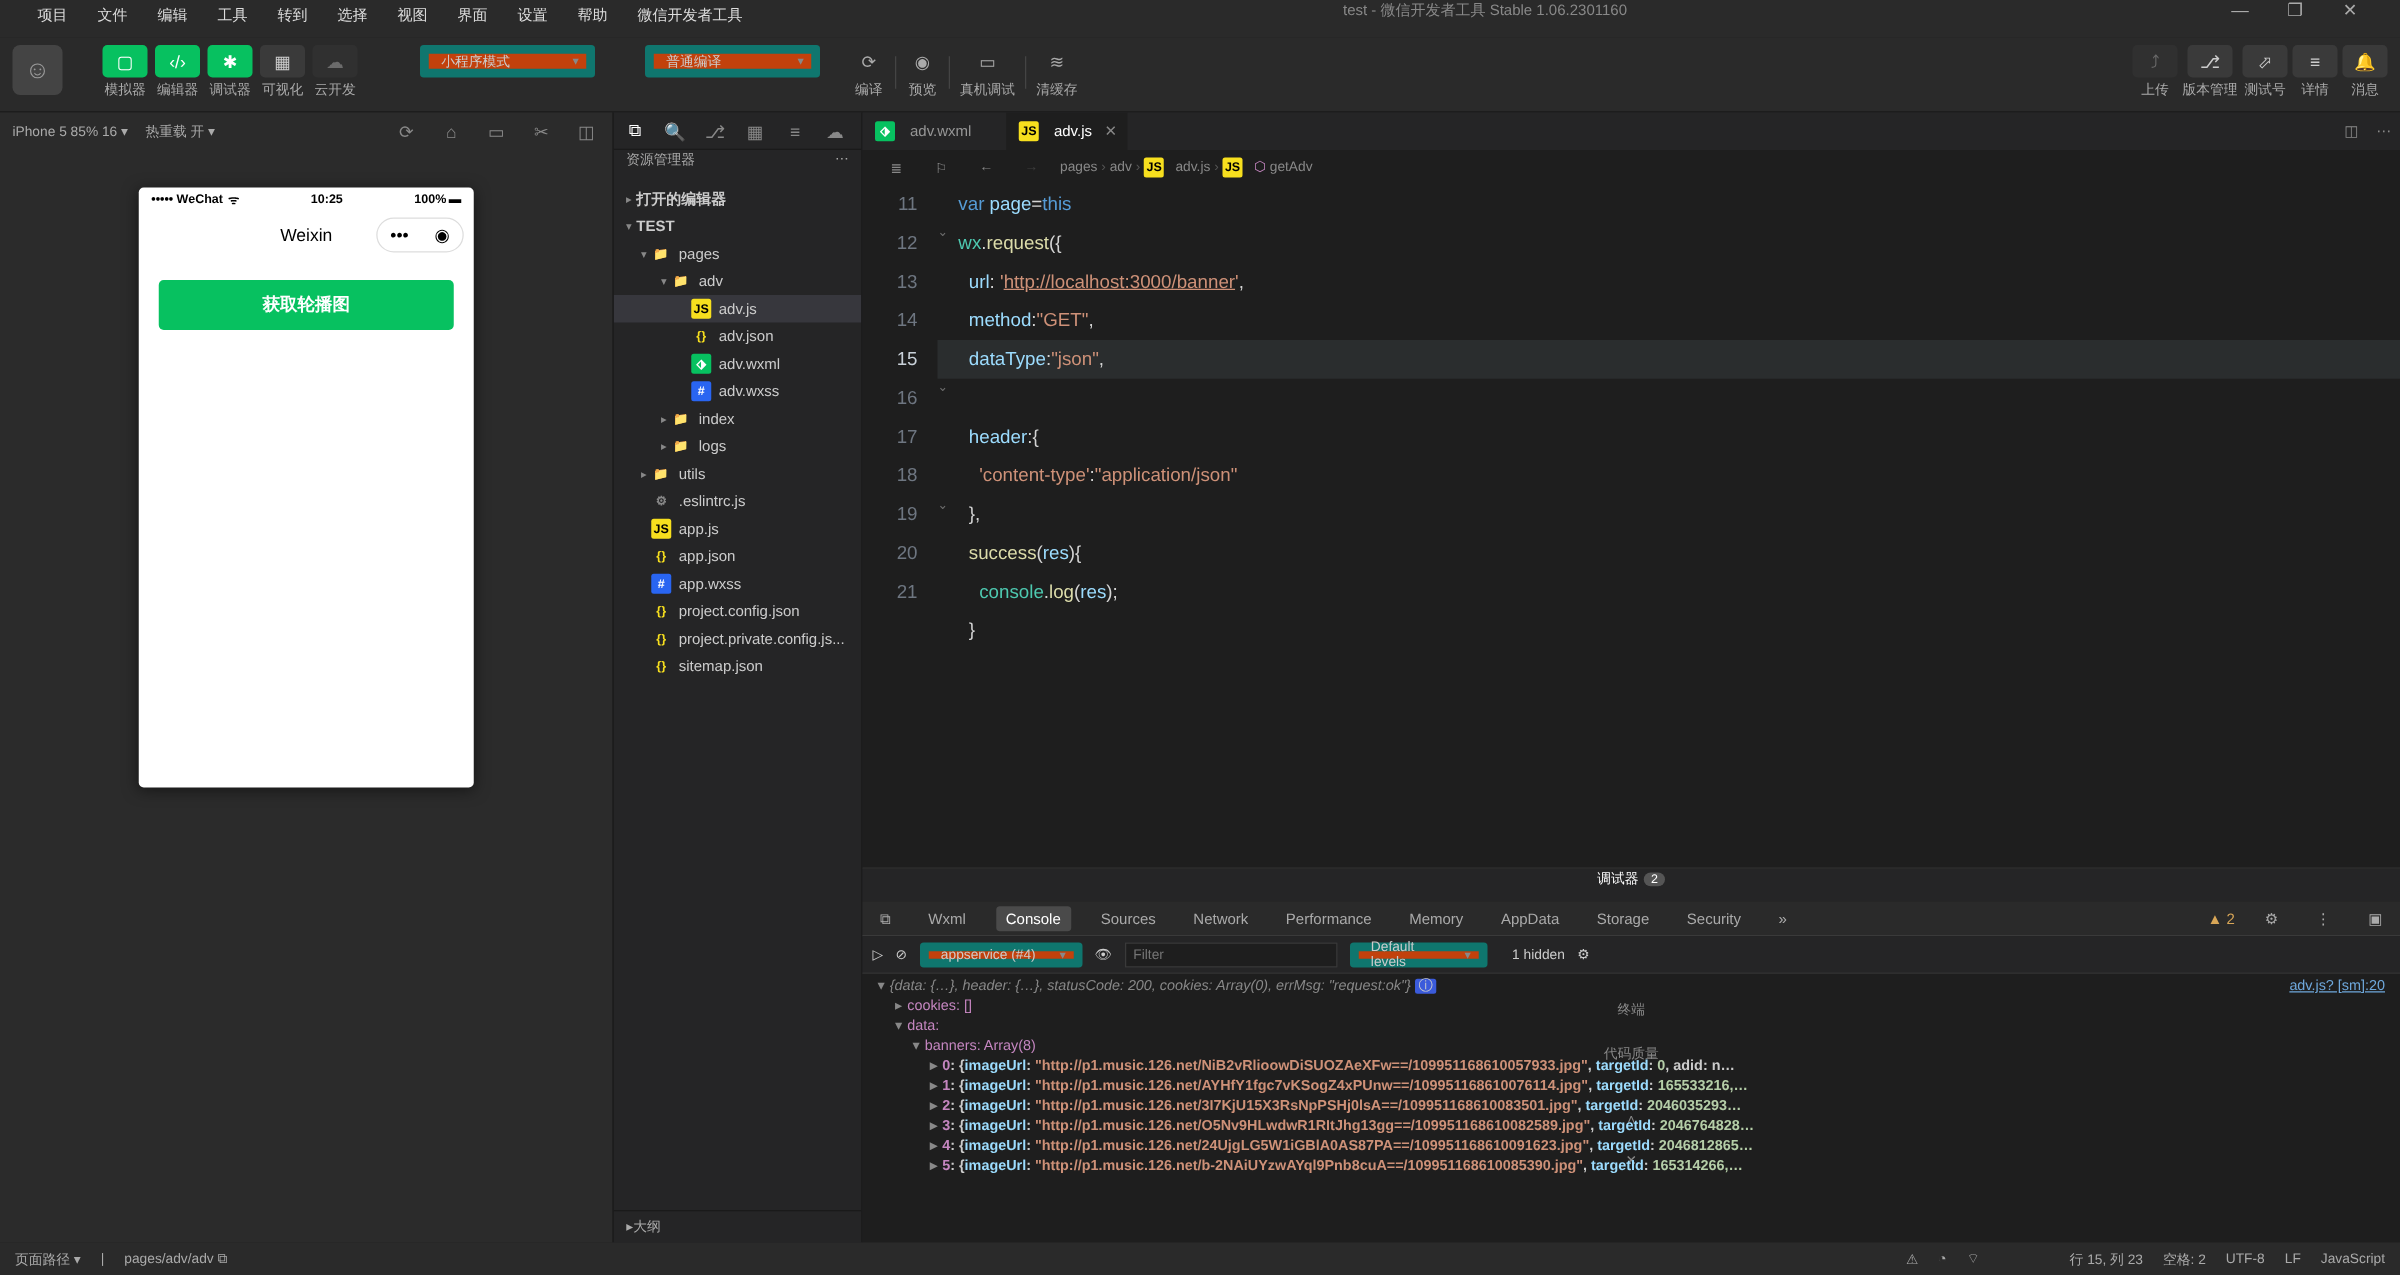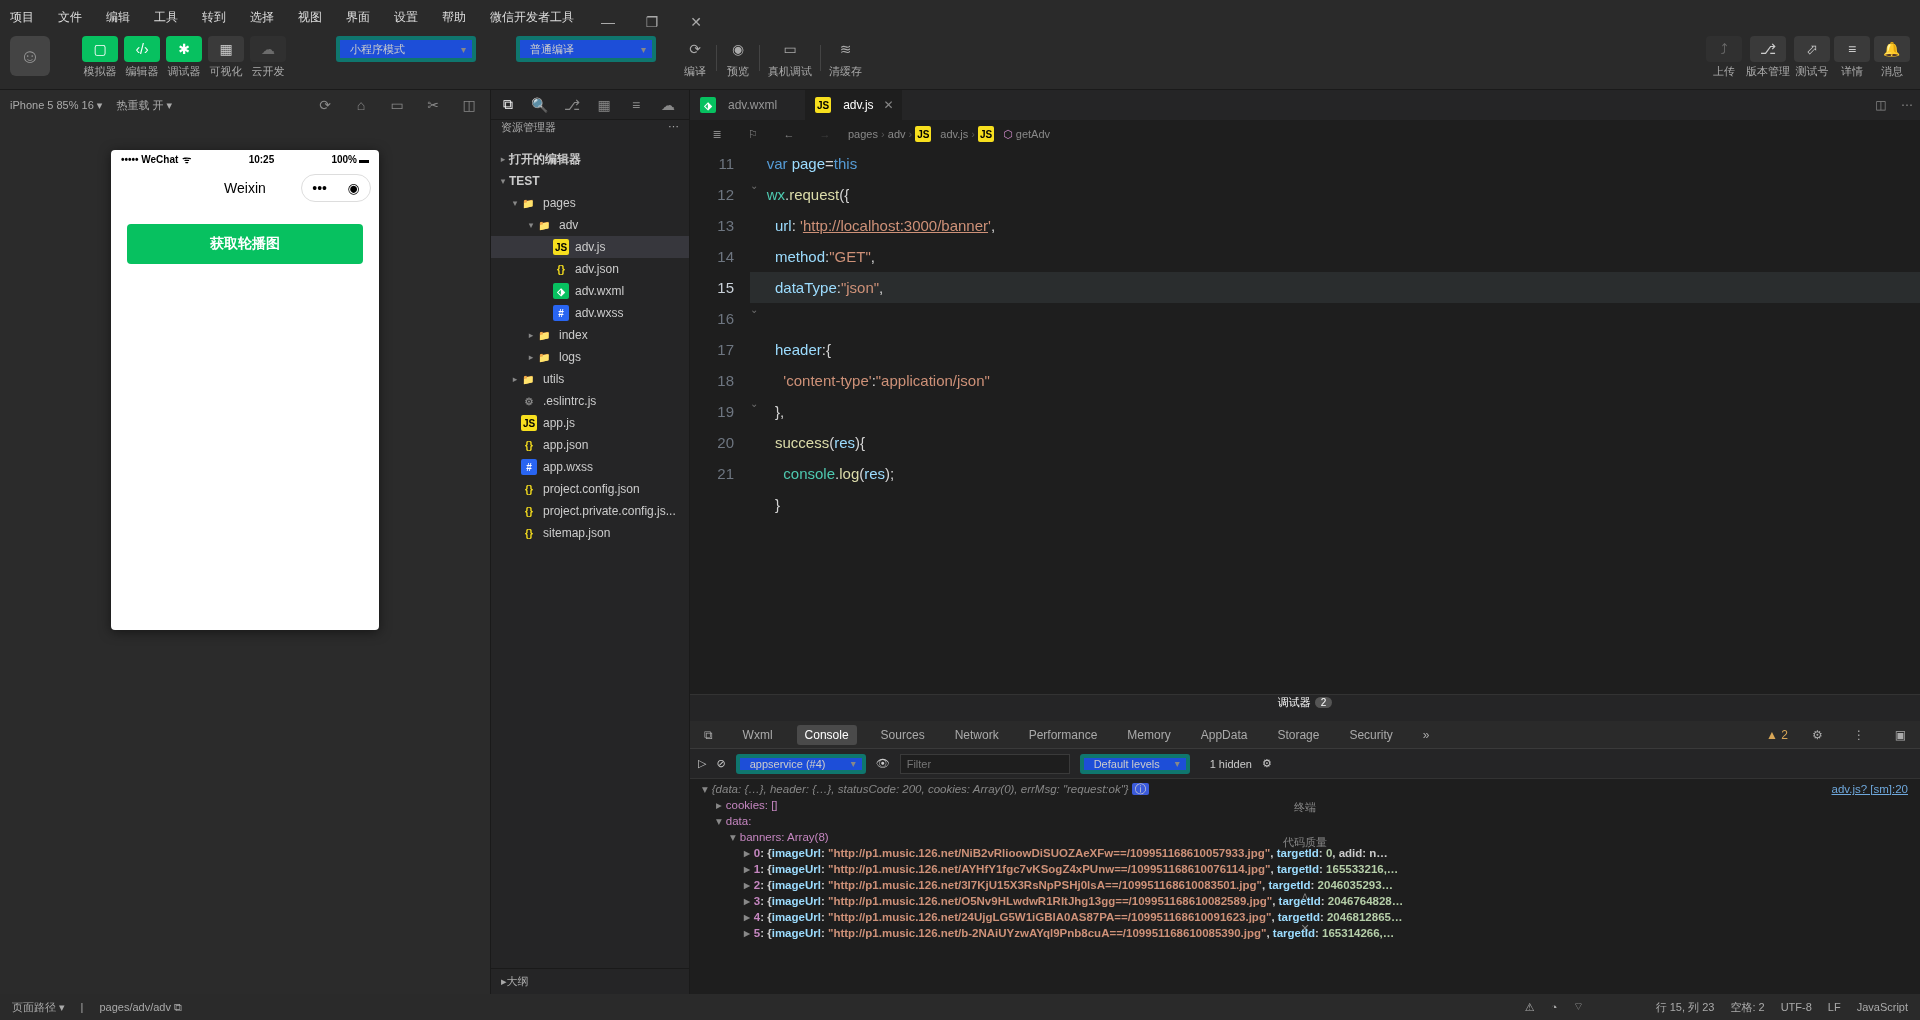--- a/index.html
+++ b/index.html
@@ -1,35 +1,35 @@
 <!DOCTYPE html>
 <html><head>
 <meta charset="utf-8">
 <style>
 * { margin:0; padding:0; box-sizing:border-box; font-family:"Microsoft YaHei","Segoe UI",sans-serif; }
 body { background:#1e1e1e; color:#ccc; font-size:12px; overflow:hidden; width:1920px; height:1020px; position:relative; }
 .row { display:flex; align-items:center; }
 .flex1 { flex:1; }
 
 
-.menubar { height:30px; background:#2a2a2a; display:flex; align-items:flex-end; padding:0 0; gap:4px; }
+.menubar { height:30px; background:#2a2a2a; display:flex; align-items:flex-start; padding:0 20px; gap:4px; }
 .menubar .mi { padding:4px 10px; color:#ddd; cursor:pointer; }
 .menubar .title { flex:1; text-align:center; color:#888; font-size:12px; }
 .menubar .winbtn { width:40px; text-align:center; color:#aaa; font-size:14px; cursor:pointer; }
 
 
 .toolbar { height:60px; background:#2a2a2a; display:flex; align-items:flex-start; padding:6px 10px 0 10px; gap:10px; border-bottom:1px solid #1a1a1a; }
 .avatar { width:40px; height:40px; border-radius:6px; background:#444; display:flex; align-items:center; justify-content:center; font-size:20px; color:#999; }
 .btncol { display:flex; flex-direction:column; align-items:center; gap:2px; }
 .btncol .lbl { font-size:11px; color:#aaa; }
 .iconbtn { width:36px; height:26px; border-radius:4px; display:flex; align-items:center; justify-content:center; font-size:14px; color:#ccc; }
 .green { background:#07c160; color:#fff; }
 .grey { background:#3a3a3a; }
 .disabled { opacity:0.4; }
-.ddl { height:26px; background:#1d4ed8; border:4px solid #0f766e; border-radius:3px; padding:0 22px 0 10px; display:flex; align-items:center; color:#ccc; font-size:11px; position:relative; }
+.ddl { height:26px; background:#c2410c; border:7px solid #0f766e; border-radius:3px; padding:0 22px 0 10px; display:flex; align-items:center; color:#ccc; font-size:11px; position:relative; }
 .ddl::after { content:"▾"; position:absolute; right:6px; color:#888; font-size:10px;}
 .tbico { width:26px; height:26px; display:flex; align-items:center; justify-content:center; color:#aaa; cursor:pointer; font-size:14px; }
 .tbsep { width:1px; height:26px; background:#444; margin:0 4px; }
 
 
 .main { display:flex; height:calc(1020px - 30px - 60px - 26px); }
 
 
 .simpane { width:490px; background:#2b2b2b; display:flex; flex-direction:column; }
 .simhdr { height:30px; display:flex; align-items:center; padding:0 10px; gap:14px; color:#aaa; font-size:11px; }
@@ -119,20 +119,21 @@
     <span class="mi">文件</span>
     <span class="mi">编辑</span>
     <span class="mi">工具</span>
     <span class="mi">转到</span>
     <span class="mi">选择</span>
     <span class="mi">视图</span>
     <span class="mi">界面</span>
     <span class="mi">设置</span>
     <span class="mi">帮助</span>
     <span class="mi">微信开发者工具</span>
+  <div class="title">test - 微信开发者工具 Stable 1.06.2301160</div>
   <div class="winbtn">―</div>
   <div class="winbtn">❐</div>
   <div class="winbtn">✕</div>
 </div>
 
 <div class="toolbar">
   <div class="avatar">☺</div>
   <div style="width:12px"></div>
   <div id="tbModes" class="row" style="gap:6px;">
       <div class="btncol">

